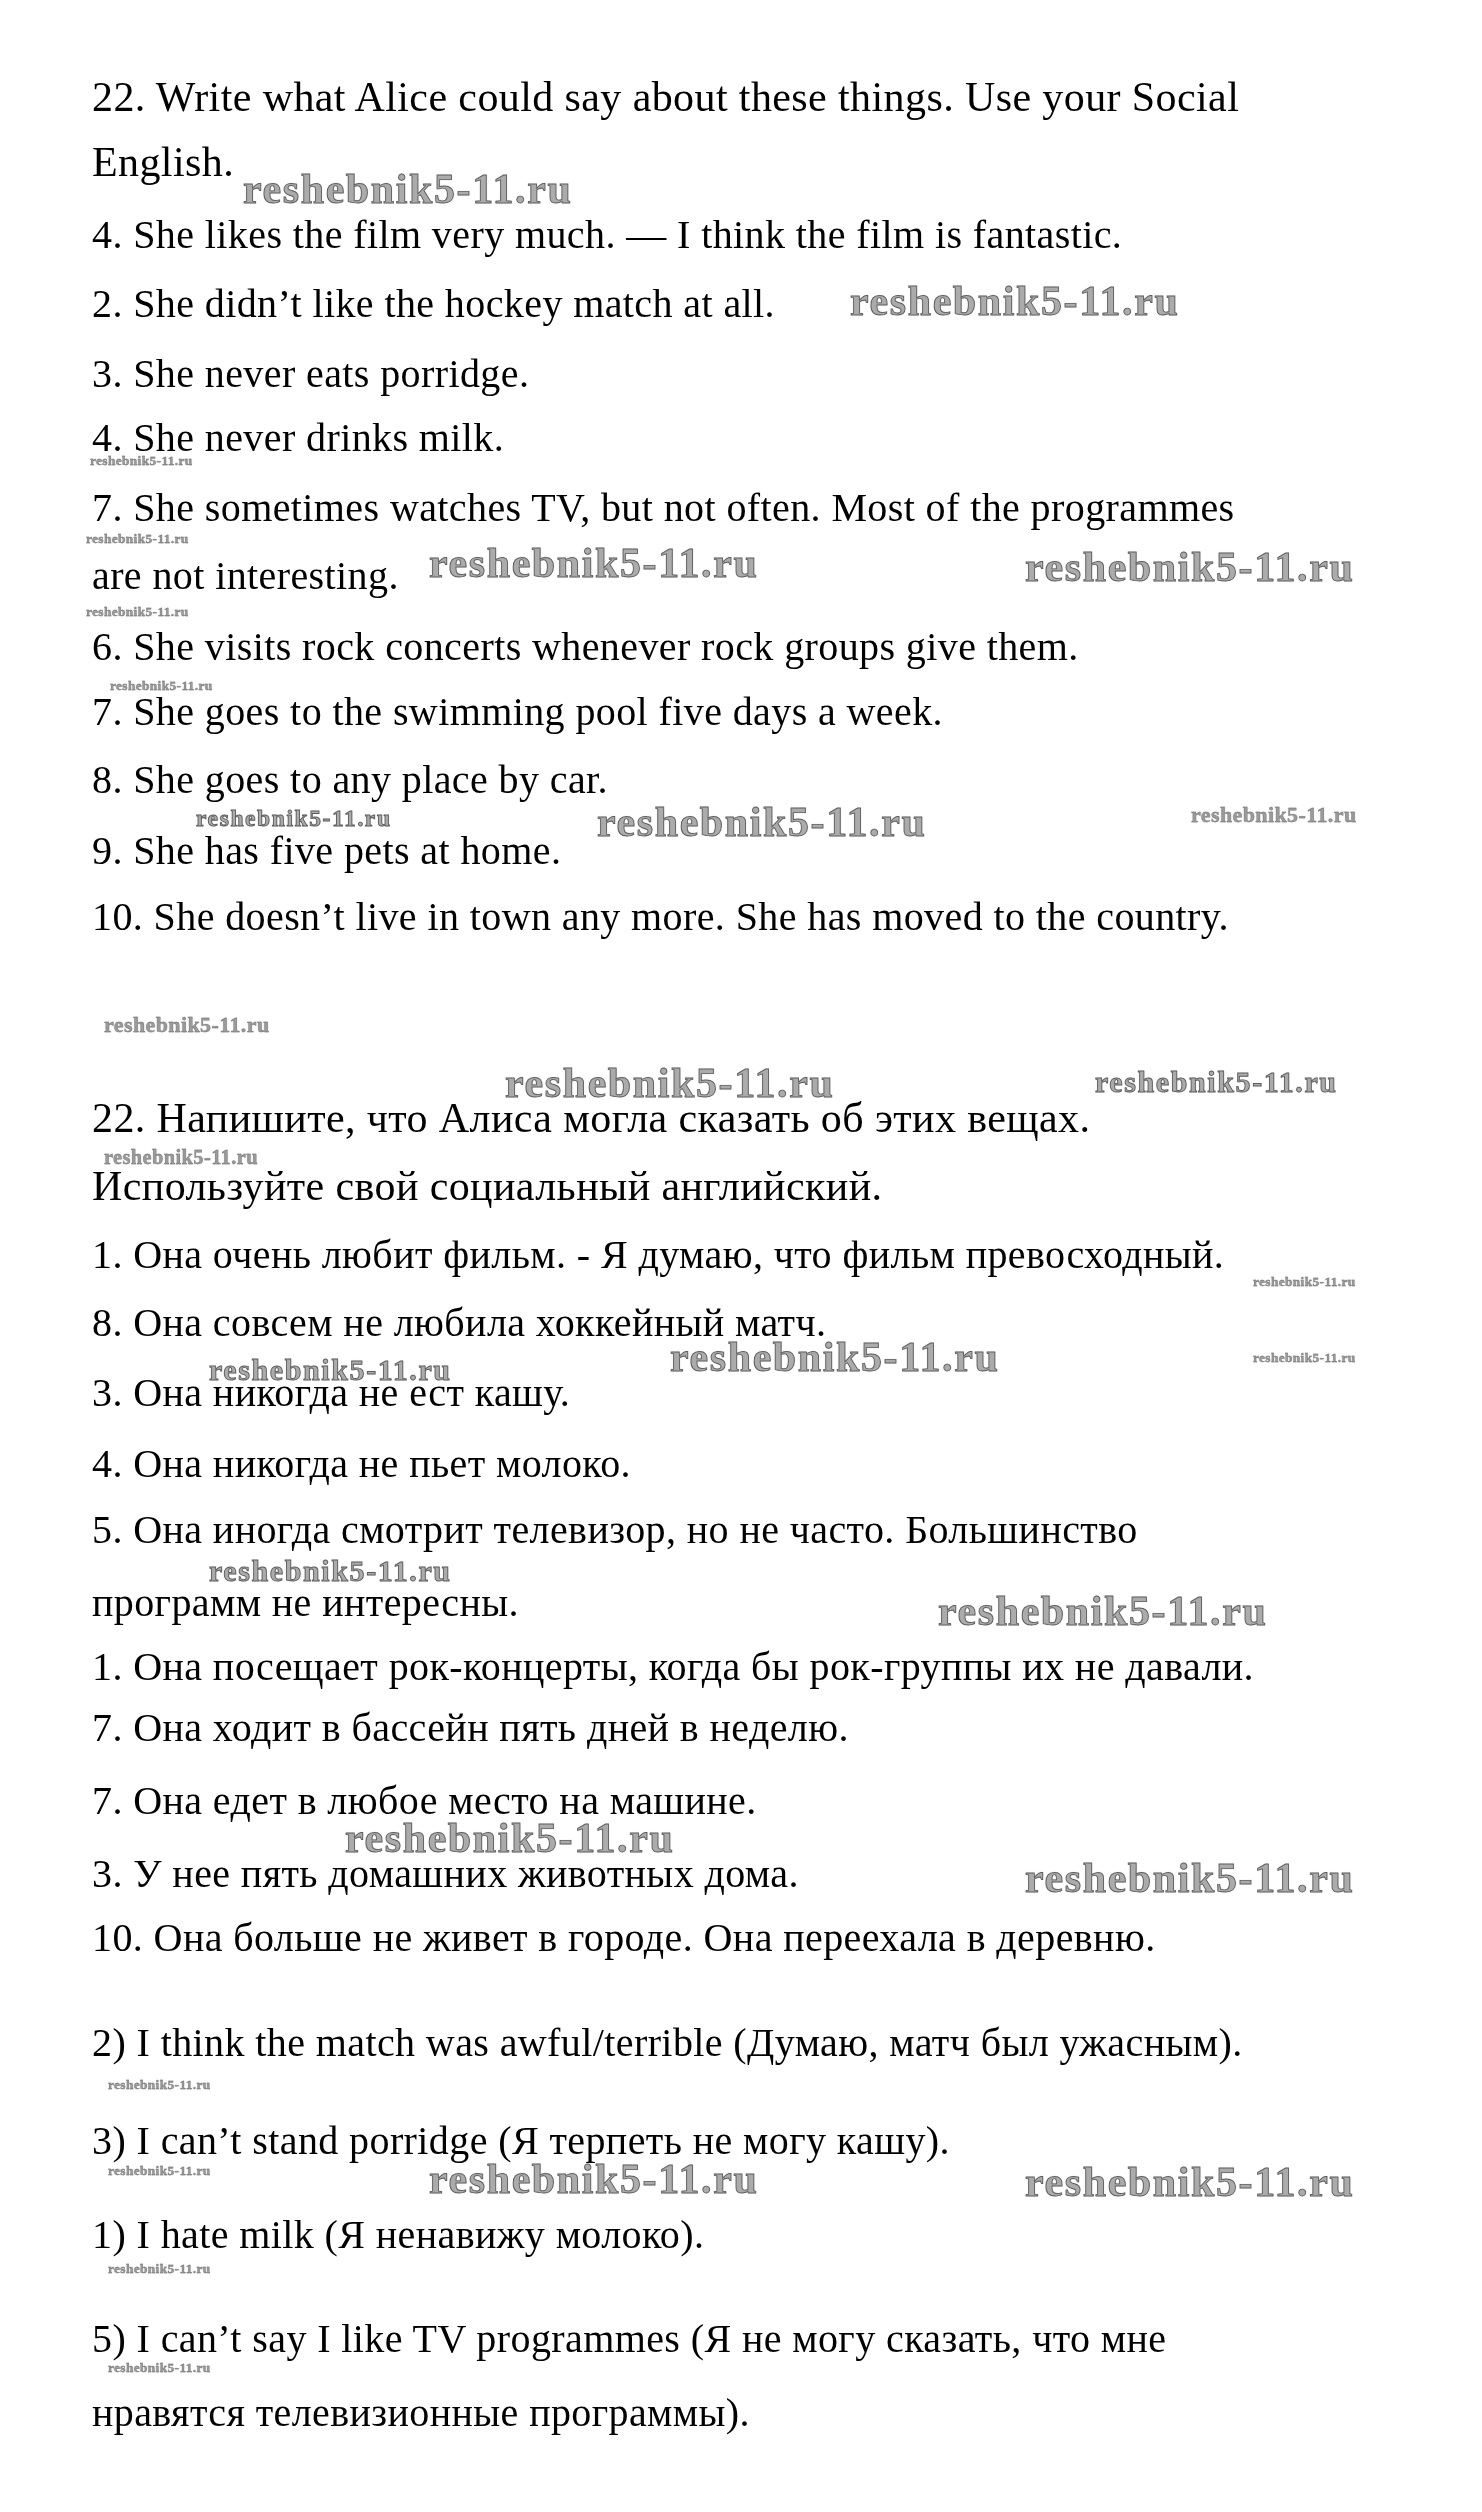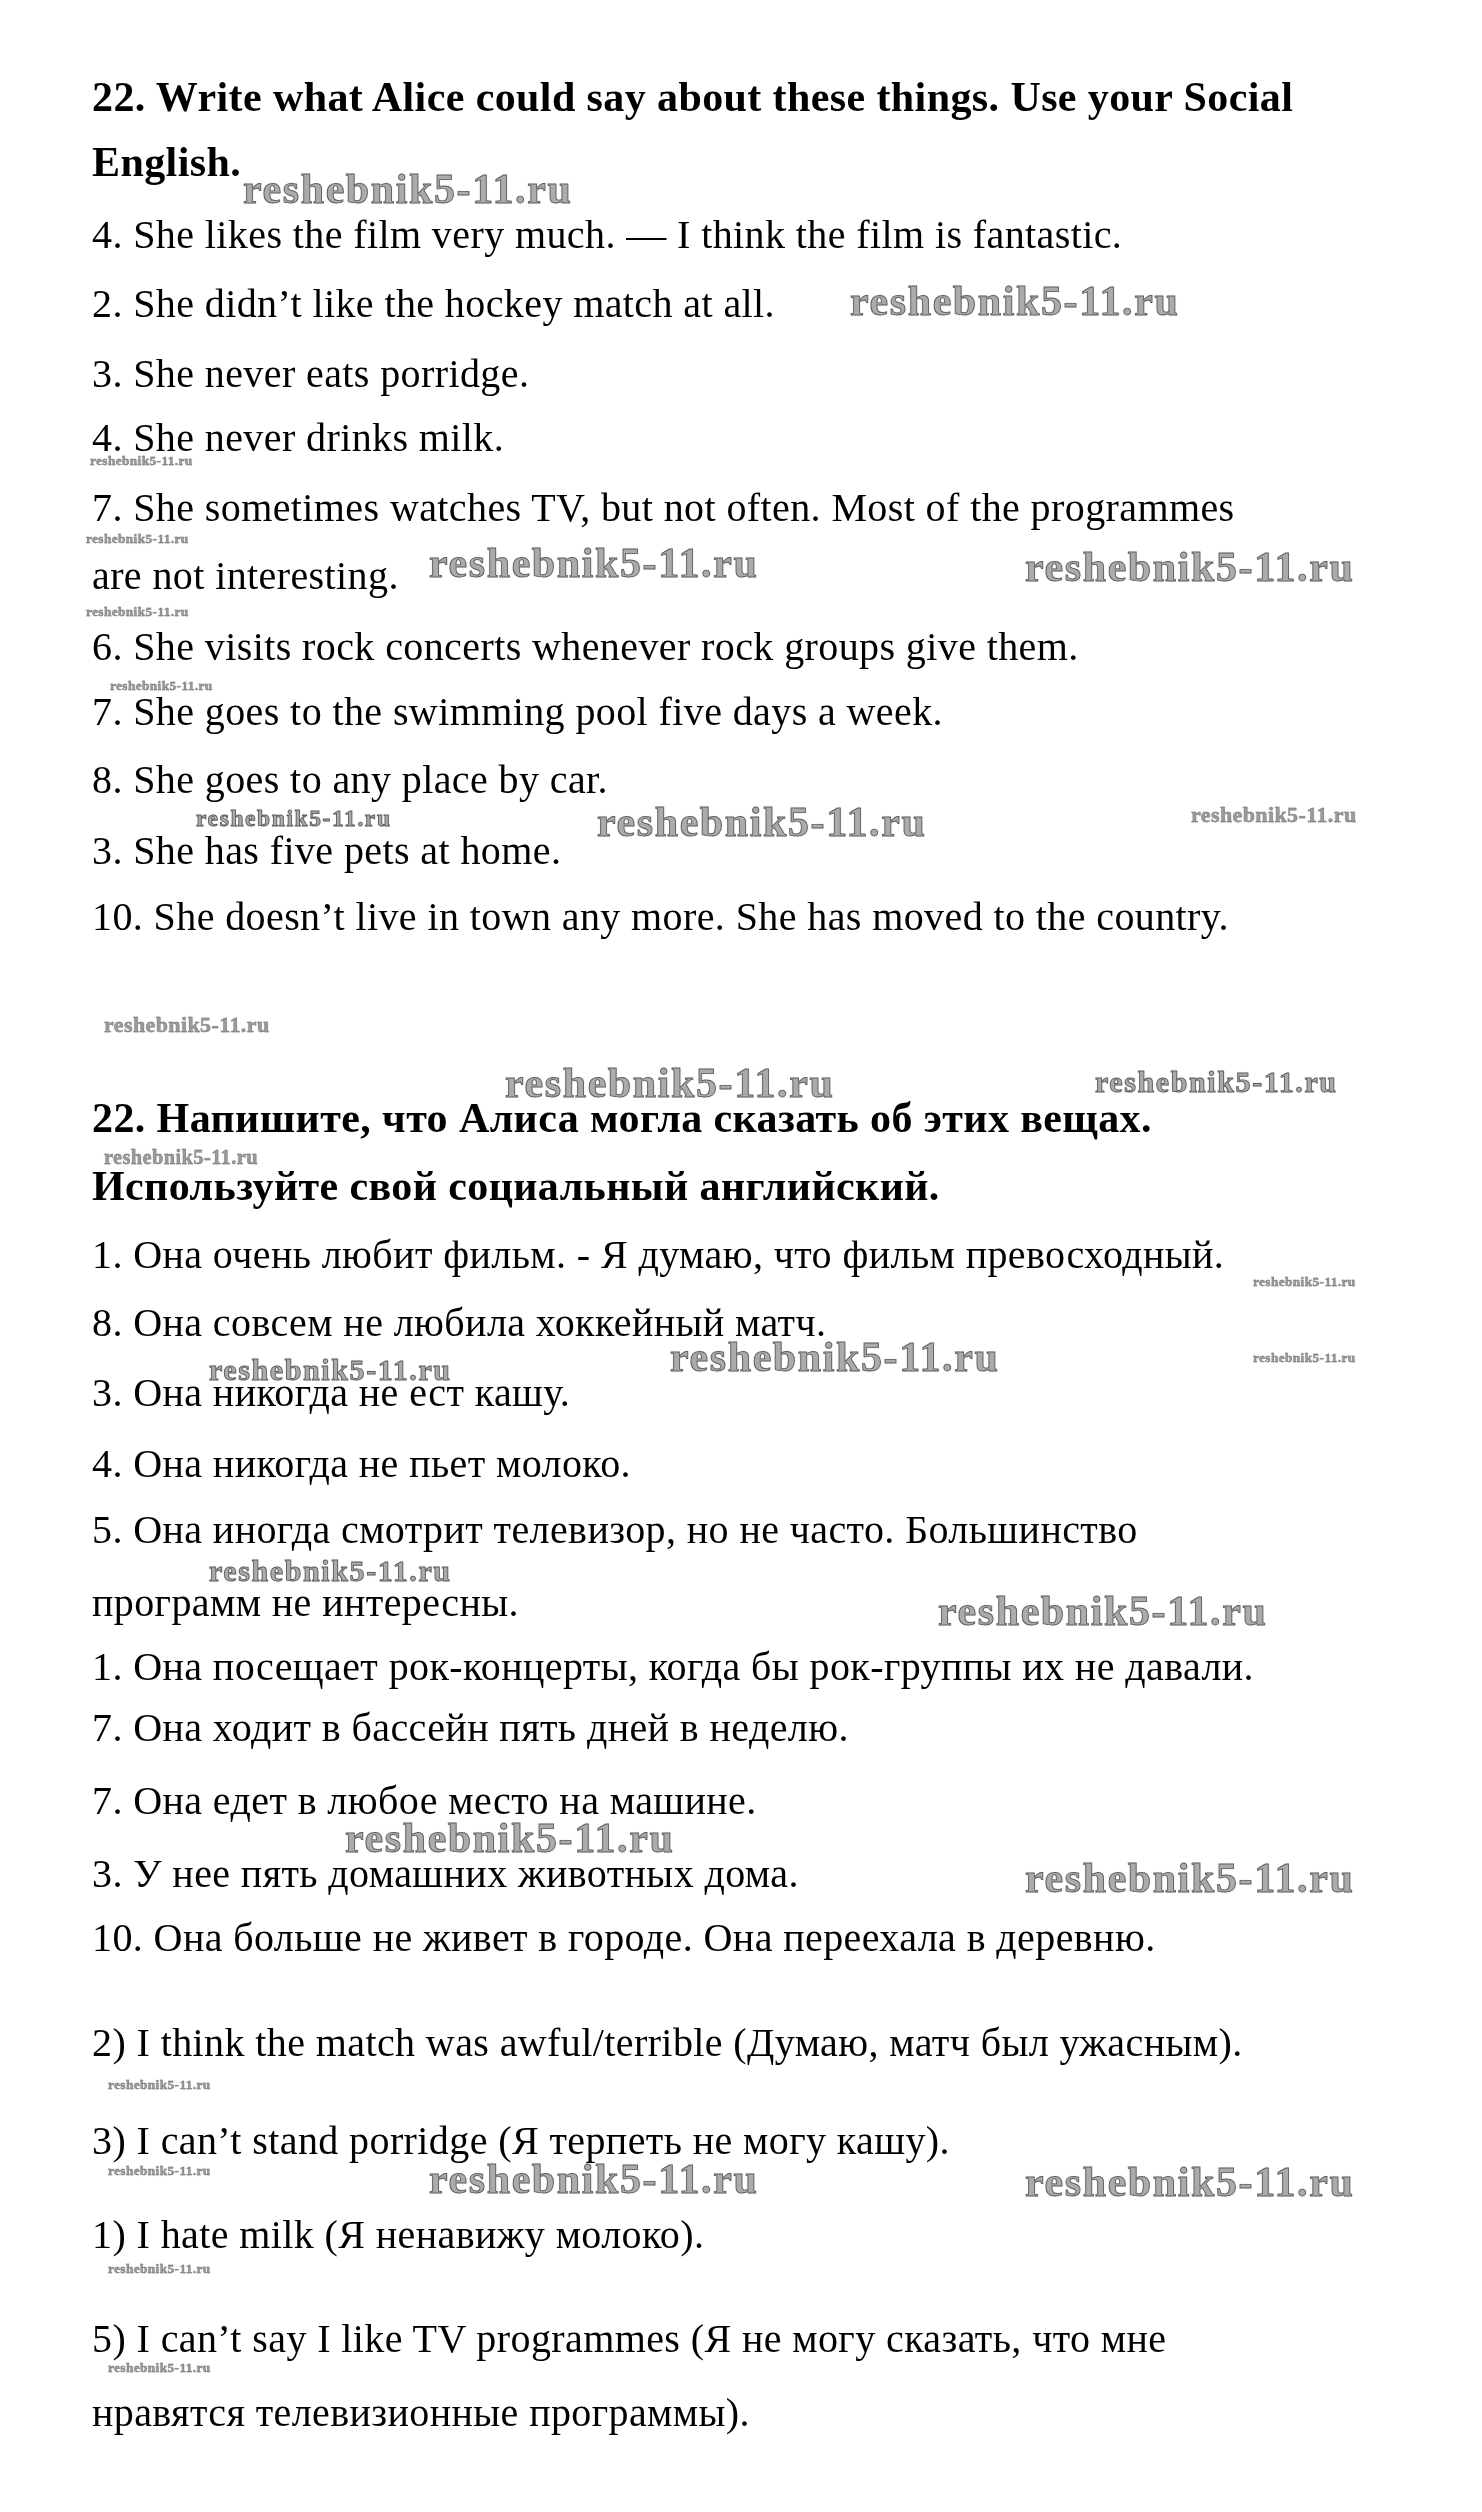--- a/index.html
+++ b/index.html
@@ -4,21 +4,21 @@
 <style>
   html,body{margin:0;padding:0;background:#ffffff;}
   body{
     width:1482px;height:2512px;position:relative;overflow:hidden;
     font-family:"Liberation Serif", serif;color:#000;
   }
   .line{
     position:absolute;left:92px;font-size:40px;line-height:1;
     white-space:nowrap;letter-spacing:0.4px;
   }
-  .bold{font-weight:bold;font-size:42px;}
+  .bold{font-weight:normal;font-size:42px;}
   .wm{
     position:absolute;font-family:"Liberation Serif", serif;font-weight:bold;
     color:#ababab;-webkit-text-stroke:0.9px #5e5e5e;letter-spacing:1.6px;
     white-space:nowrap;line-height:1;text-shadow:0 0 1.6px rgba(100,100,100,.4);
   }
   .wm-s{-webkit-text-stroke:0.3px #6a6a6a;letter-spacing:0.4px;color:#9a9a9a;}
 </style>
 </head>
 <body>
 
@@ -59,21 +59,21 @@
 
 <div class="line" style="top:215px">4. She likes the film very much. — I think the film is fantastic.</div>
 <div class="line" style="top:284px">2. She didn’t like the hockey match at all.</div>
 <div class="line" style="top:354px">3. She never eats porridge.</div>
 <div class="line" style="top:418px">4. She never drinks milk.</div>
 <div class="line" style="top:488px">7. She sometimes watches TV, but not often. Most of the programmes</div>
 <div class="line" style="top:556px">are not interesting.</div>
 <div class="line" style="top:627px">6. She visits rock concerts whenever rock groups give them.</div>
 <div class="line" style="top:692px">7. She goes to the swimming pool five days a week.</div>
 <div class="line" style="top:760px">8. She goes to any place by car.</div>
-<div class="line" style="top:831px">3. She has five pets at home.</div>
+<div class="line" style="top:831px">9. She has five pets at home.</div>
 <div class="line" style="top:897px">10. She doesn’t live in town any more. She has moved to the country.</div>
 
 <div class="line bold" style="top:1097px">22. Напишите, что Алиса могла сказать об этих вещах.</div>
 <div class="line bold" style="top:1165px">Используйте свой социальный английский.</div>
 
 <div class="line" style="top:1235px">1. Она очень любит фильм. - Я думаю, что фильм превосходный.</div>
 <div class="line" style="top:1303px">8. Она совсем не любила хоккейный матч.</div>
 <div class="line" style="top:1373px">3. Она никогда не ест кашу.</div>
 <div class="line" style="top:1444px">4. Она никогда не пьет молоко.</div>
 <div class="line" style="top:1510px">5. Она иногда смотрит телевизор, но не часто. Большинство</div>

